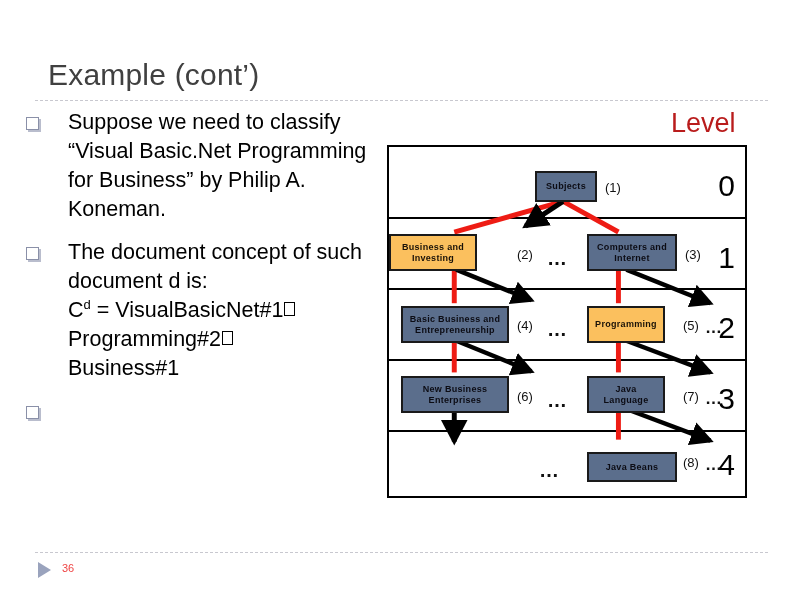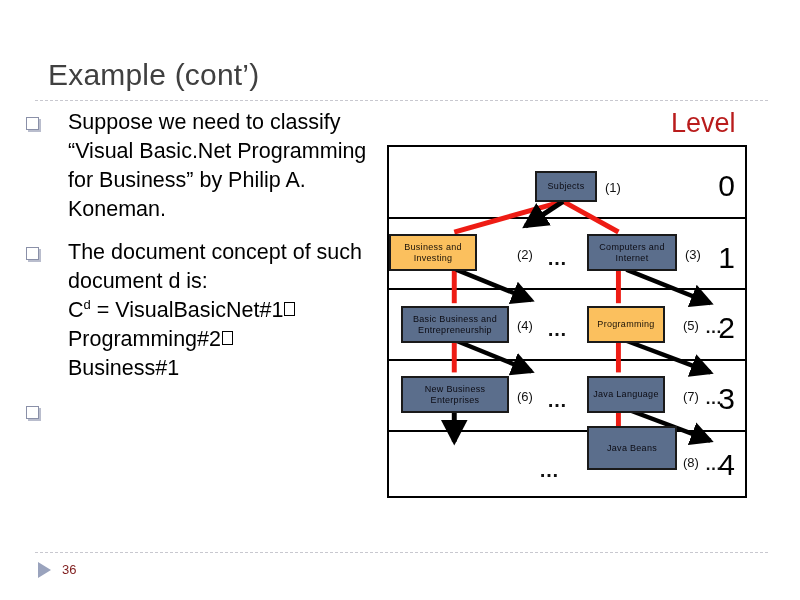--- a/index.html
+++ b/index.html
@@ -116,21 +116,21 @@
   
   .node {
     position: absolute;
     box-sizing: border-box;
     border: 2px solid #1a1a1a;
     display: flex;
     align-items: center;
     justify-content: center;
     text-align: center;
     font-size: 9px;
-    font-weight: normal;
+    font-weight: bold;
     line-height: 11px;
     letter-spacing: 0.3px;
     z-index: 4;
     padding: 0 4px;
   }
   .node.dark  { background: #5b6e8c; color: #0c0c14; }
   .node.amber { background: #fbc05e; color: #1a1208; }
 
   .node-id {
     position: absolute;
@@ -174,22 +174,22 @@
     top: 562px;
     width: 0; height: 0;
     border-left: 13px solid #9aa3bd;
     border-top: 8px solid transparent;
     border-bottom: 8px solid transparent;
   }
   #page-number {
     position: absolute;
     left: 62px;
     top: 562px;
-    font-size: 13px;
-    color: #7f1d1d;
+    font-size: 11px;
+    color: #ef4444;
   }
 </style>
 </head>
 <body>
 
 <div id="slide-title">Example (cont’)</div>
 <div id="title-rule"></div>
 
 <div id="bullet-list">
 
@@ -302,21 +302,21 @@
   </div>
   <div class="node-id" style="left:128px;top:242px;">(6)</div>
   <div class="ellipsis" style="left:158px;top:243px;">…</div>
 
   <div class="node dark" style="left:198px;top:229px;width:78px;height:37px;">
     <span>Java Language</span>
   </div>
   <div class="node-id" style="left:294px;top:242px;">(7)</div>
   <div class="ellipsis" style="left:316px;top:243px;font-size:17px;">…</div>
 
-  <div class="node dark" style="left:198px;top:279px;width:90px;height:44px;">
+  <div class="node dark" style="left:198px;top:305px;width:90px;height:30px;">
     <span>Java Beans</span>
   </div>
   <div class="node-id" style="left:294px;top:308px;">(8)</div>
   <div class="ellipsis" style="left:316px;top:309px;font-size:17px;">…</div>
   <div class="ellipsis" style="left:150px;top:313px;">…</div>
 
 </div>
 
 <div id="footer-rule"></div>
 <div id="footer-tri"></div>

